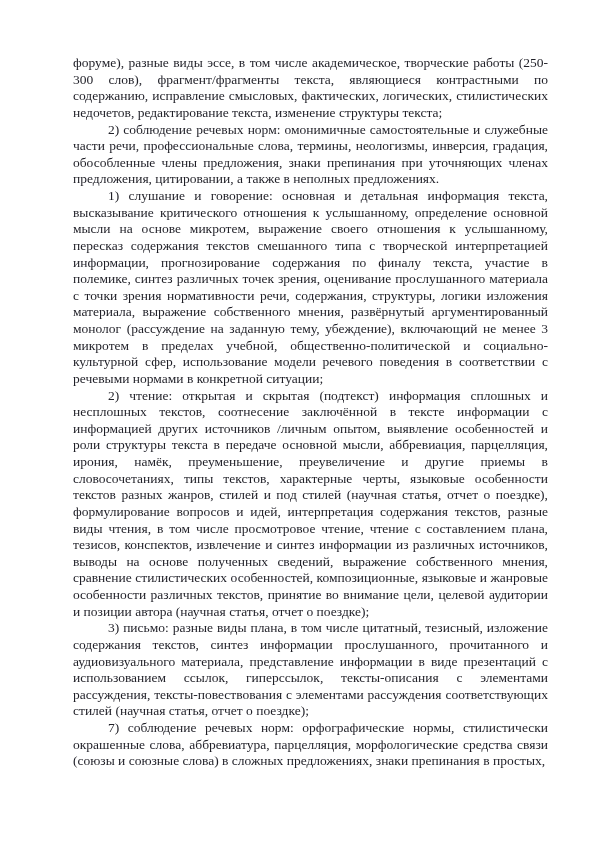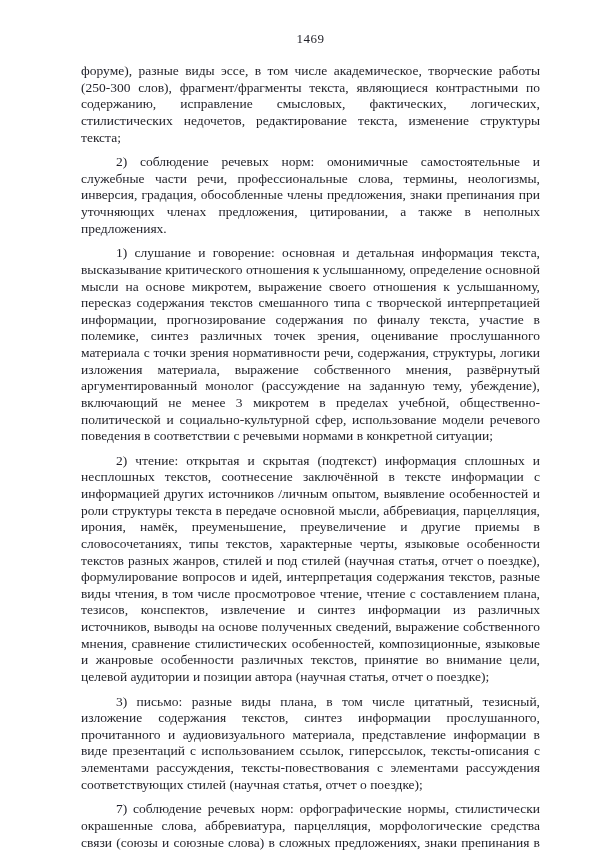--- a/index.html
+++ b/index.html
@@ -32,32 +32,31 @@
   .body-text {
     position: absolute;
     top: 55px;
     left: 73px;
     width: 475px;
     font-size: 13.5px;
     line-height: 16.62px;
     text-align: justify;
   }
   .body-text p {
-    margin: 8px;
+    margin: 0;
     padding: 0;
   }
   .body-text p.indent {
     text-indent: 35px;
   }
 </style>
 </head>
 <body>
 
 <div class="page">
-  <div class="page-number">1469</div>
 
   <div class="body-text">
     <p>форуме), разные виды эссе, в том числе академическое, творческие работы (250-300 слов), фрагмент/фрагменты текста, являющиеся контрастными по содержанию, исправление смысловых, фактических, логических, стилистических недочетов, редактирование текста, изменение структуры текста;</p>
     <p class="indent">2) соблюдение речевых норм: омонимичные самостоятельные и служебные части речи, профессиональные слова, термины, неологизмы, инверсия, градация, обособленные члены предложения, знаки препинания при уточняющих членах предложения, цитировании, а также в неполных предложениях.</p>
     <p class="indent">1) слушание и говорение: основная и детальная информация текста, высказывание критического отношения к услышанному, определение основной мысли на основе микротем, выражение своего отношения к услышанному, пересказ содержания текстов смешанного типа с творческой интерпретацией информации, прогнозирование содержания по финалу текста, участие в полемике, синтез различных точек зрения, оценивание прослушанного материала с точки зрения нормативности речи, содержания, структуры, логики изложения материала, выражение собственного мнения, развёрнутый аргументированный монолог (рассуждение на заданную тему, убеждение), включающий не менее 3 микротем в пределах учебной, общественно-политической и социально-культурной сфер, использование модели речевого поведения в соответствии с речевыми нормами в конкретной ситуации;</p>
     <p class="indent">2) чтение: открытая и скрытая (подтекст) информация сплошных и несплошных текстов, соотнесение заключённой в тексте информации с информацией других источников /личным опытом, выявление особенностей и роли структуры текста в передаче основной мысли, аббревиация, парцелляция, ирония, намёк, преуменьшение, преувеличение и другие приемы в словосочетаниях, типы текстов, характерные черты, языковые особенности текстов разных жанров, стилей и под стилей (научная статья, отчет о поездке), формулирование вопросов и идей, интерпретация содержания текстов, разные виды чтения, в том числе просмотровое чтение, чтение с составлением плана, тезисов, конспектов, извлечение и синтез информации из различных источников, выводы на основе полученных сведений, выражение собственного мнения, сравнение стилистических особенностей, композиционные, языковые и жанровые особенности различных текстов, принятие во внимание цели, целевой аудитории и позиции автора (научная статья, отчет о поездке);</p>
     <p class="indent">3) письмо: разные виды плана, в том числе цитатный, тезисный, изложение содержания текстов, синтез информации прослушанного, прочитанного и аудиовизуального материала, представление информации в виде презентаций с использованием ссылок, гиперссылок, тексты-описания с элементами рассуждения, тексты-повествования с элементами рассуждения соответствующих стилей (научная статья, отчет о поездке);</p>
     <p class="indent">7) соблюдение речевых норм: орфографические нормы, стилистически окрашенные слова, аббревиатура, парцелляция, морфологические средства связи (союзы и союзные слова) в сложных предложениях, знаки препинания в простых,</p>
   </div>
 </div>

